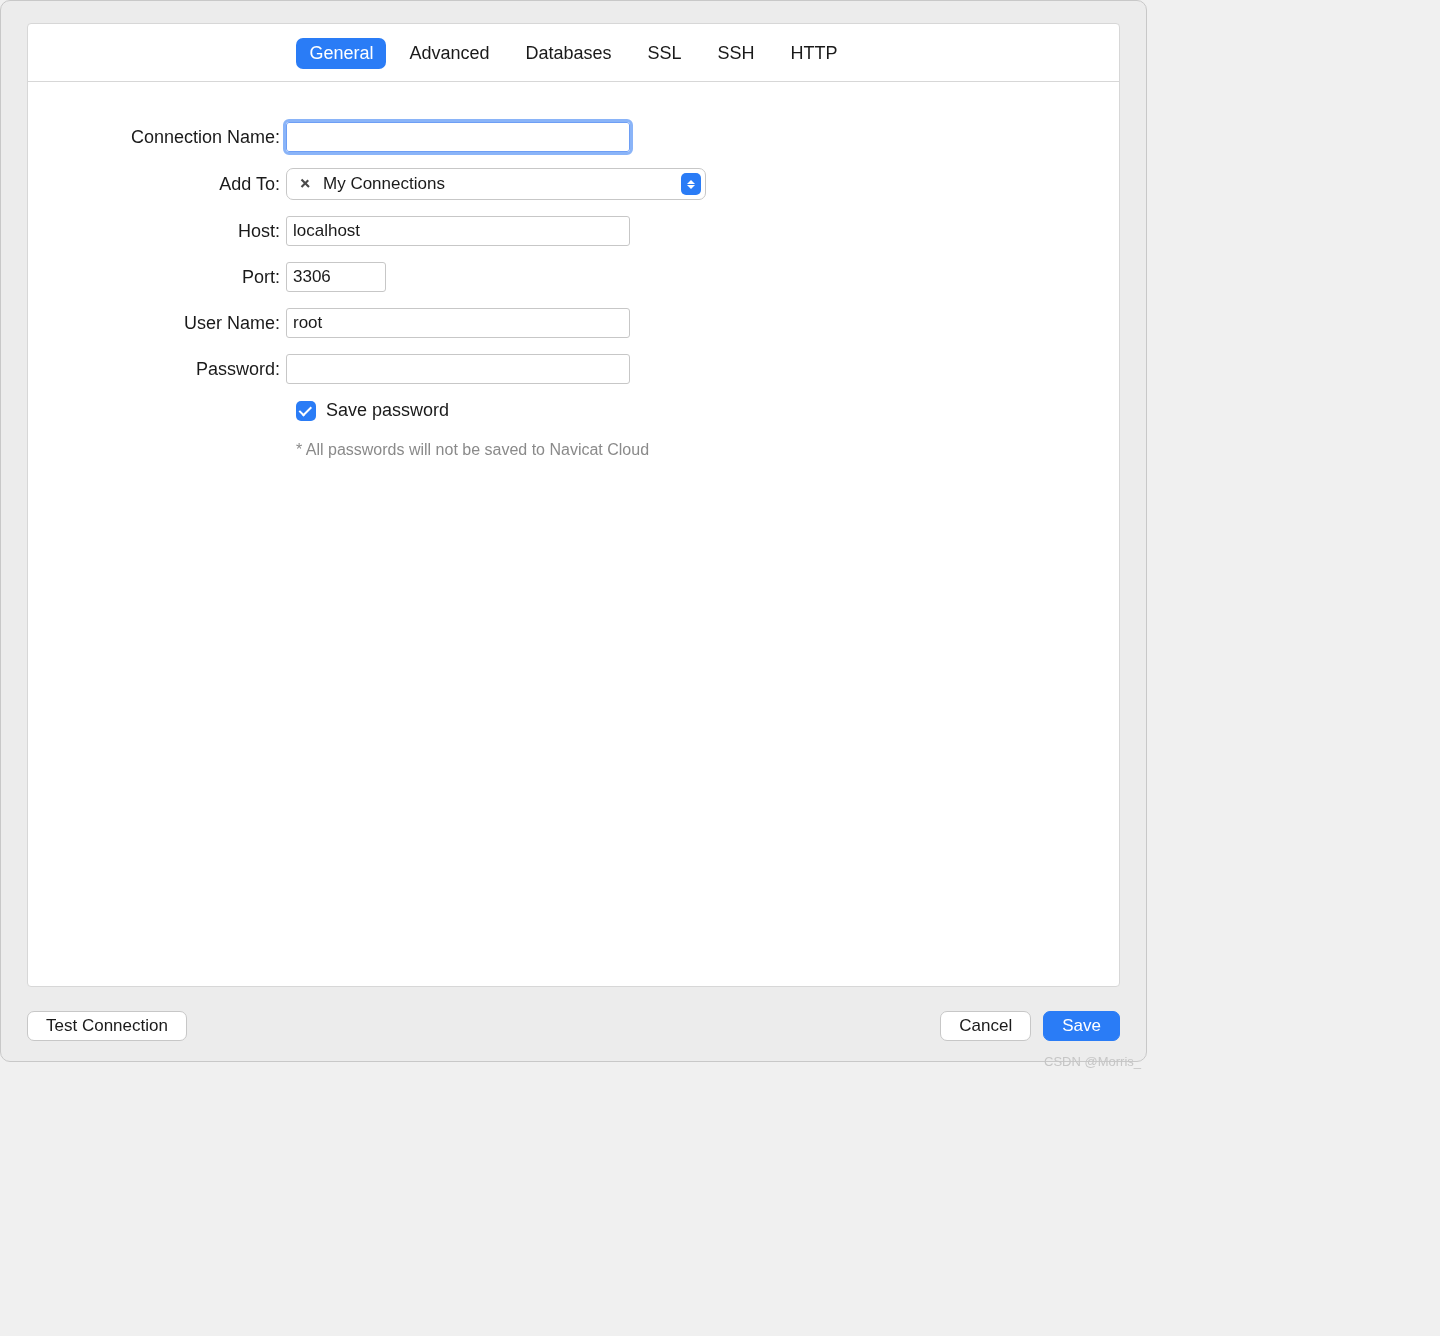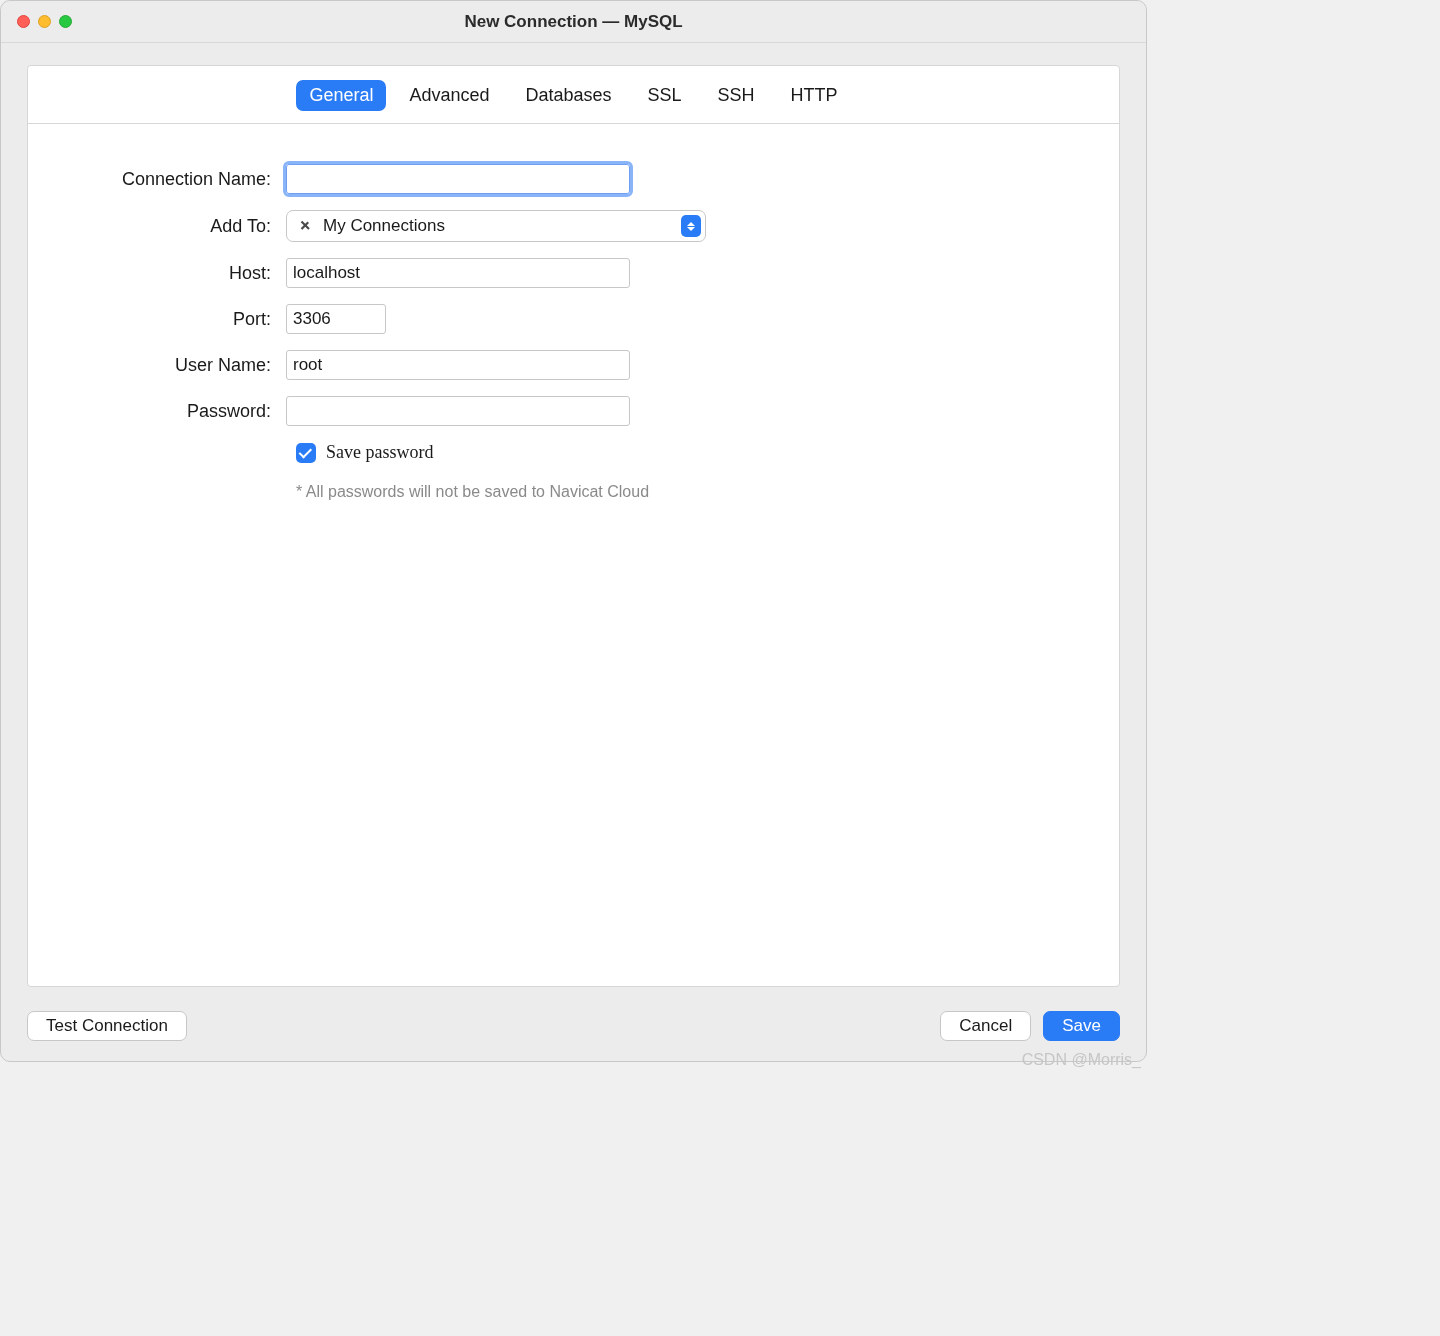--- a/index.html
+++ b/index.html
@@ -80,21 +80,21 @@
       padding: 40px 0 0 0;
     }
     .form-row {
       display: flex;
       align-items: center;
       margin-bottom: 16px;
     }
     .form-label {
       width: 258px;
       text-align: right;
-      padding-right: 15px;
+      padding-right: 6px;
       font-size: 18px;
       color: #1a1a1a;
     }
     .form-field { width: 380px; }
     .text-input {
       width: 344px;
       height: 30px;
       border: 1px solid #c7c7c7;
       border-radius: 3px;
       font-size: 17px;
@@ -137,21 +137,21 @@
     .chev-up, .chev-down {
       width: 0; height: 0;
       border-left: 4px solid transparent;
       border-right: 4px solid transparent;
     }
     .chev-up { border-bottom: 4px solid #fff; }
     .chev-down { border-top: 4px solid #fff; }
     .checkbox-row {
       display: flex; align-items: center;
       margin-left: 268px;
-      margin-top: 10px; margin-bottom: 8px; font-family: Liberation Serif, serif;
+      margin-top: 10px; margin-bottom: 8px;
     }
     .checkbox {
       width: 20px; height: 20px;
       background: #2a7cf6;
       border-radius: 5px;
       display: inline-flex; align-items: center; justify-content: center;
       margin-right: 10px;
     }
     .check-tick {
       width: 12px; height: 7px;
@@ -184,37 +184,29 @@
       background: #2a7cf6;
       color: #ffffff;
       border-color: #2a7cf6;
       font-weight: 500;
     }
     .spacer { flex: 1; }
     .button-bar .btn + .btn { margin-left: 12px; }
     .watermark {
       position: absolute;
       right: 6px; bottom: 2px;
-      font-size: 16px;
+      font-size: 13px;
       color: #c6c6c6;
     }
   </style>
 </head>
 <body>
 
 <div class="window">
 
-  <div class="titlebar">
-    <div class="traffic-lights">
-      <div class="traffic-light tl-close"></div>
-      <div class="traffic-light tl-min"></div>
-      <div class="traffic-light tl-max"></div>
-    </div>
-    <div class="window-title">New Connection — MySQL</div>
-  </div>
 
   <div class="content-panel">
 
     <div class="tabs">
       <div class="tab active">General</div>
       <div class="tab">Advanced</div>
       <div class="tab">Databases</div>
       <div class="tab">SSL</div>
       <div class="tab">SSH</div>
       <div class="tab">HTTP</div>

